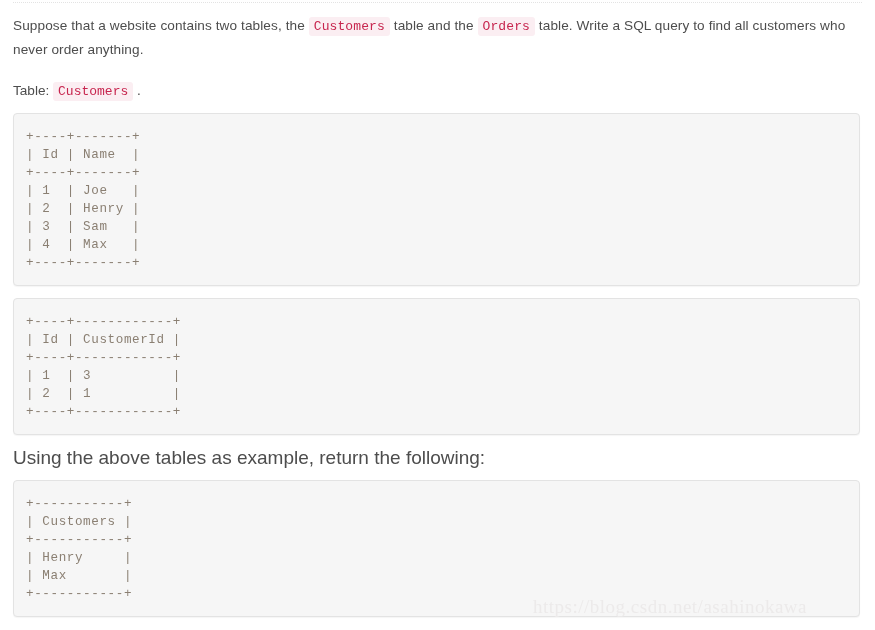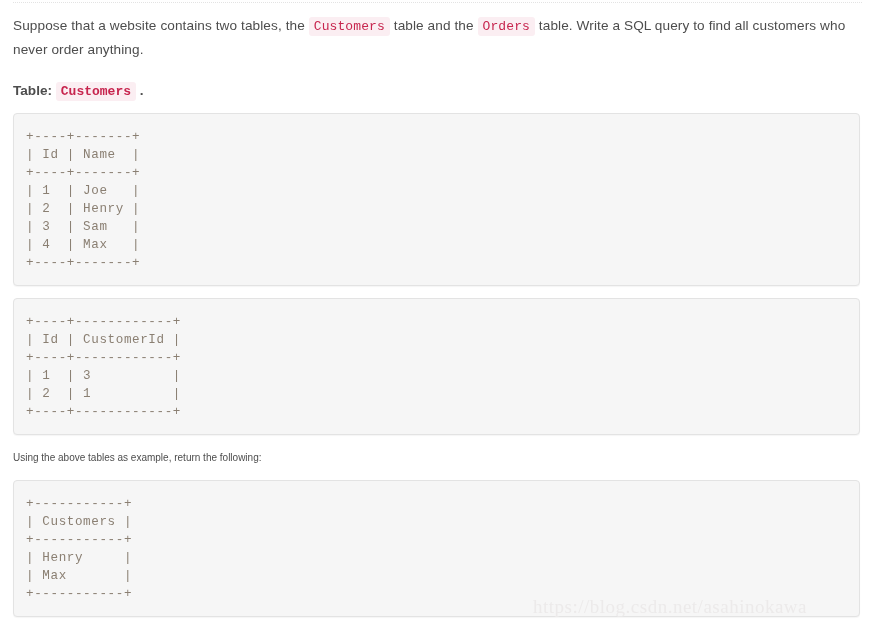--- a/index.html
+++ b/index.html
@@ -40,25 +40,24 @@
     letter-spacing: 0.1px;
   }
   p.para.intro {
     width: 846px;
   }
   p.label-line {
     margin: 20px 0 0 0;
     font-size: 13.6px;
     line-height: 20px;
     color: #4d4d4d;
-    font-weight: bold;
   }
   p.result-line {
     margin: 0;
-    font-size: 10px;
+    font-size: 19px;
     line-height: 20px;
     color: #4d4d4d;
   }
   code.inline {
     font-family: "Liberation Mono", monospace;
     font-size: 13px;
     color: #c7254e;
     background-color: #fbeef2;
     padding: 2px 5px 2px 5px;
     border-radius: 3px;

